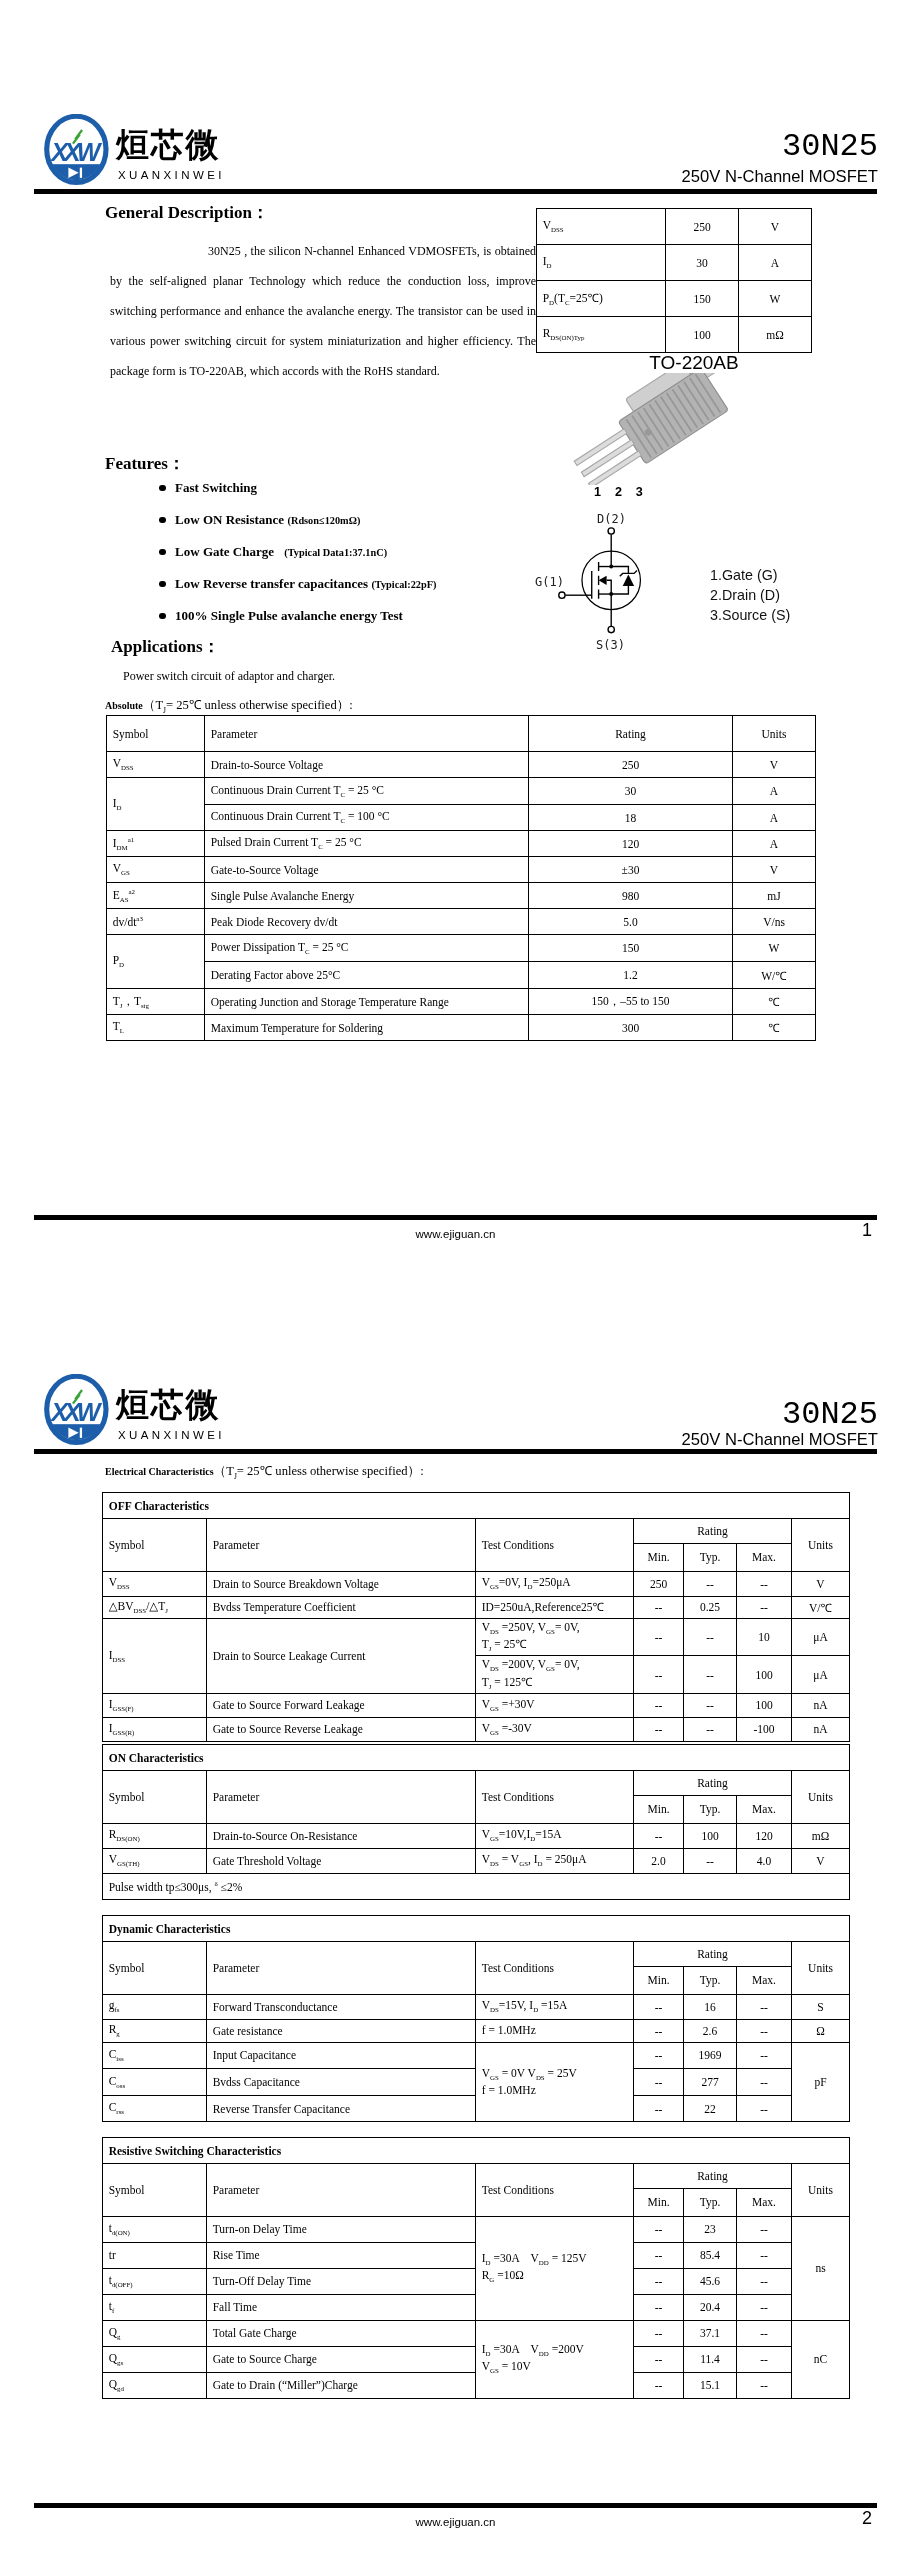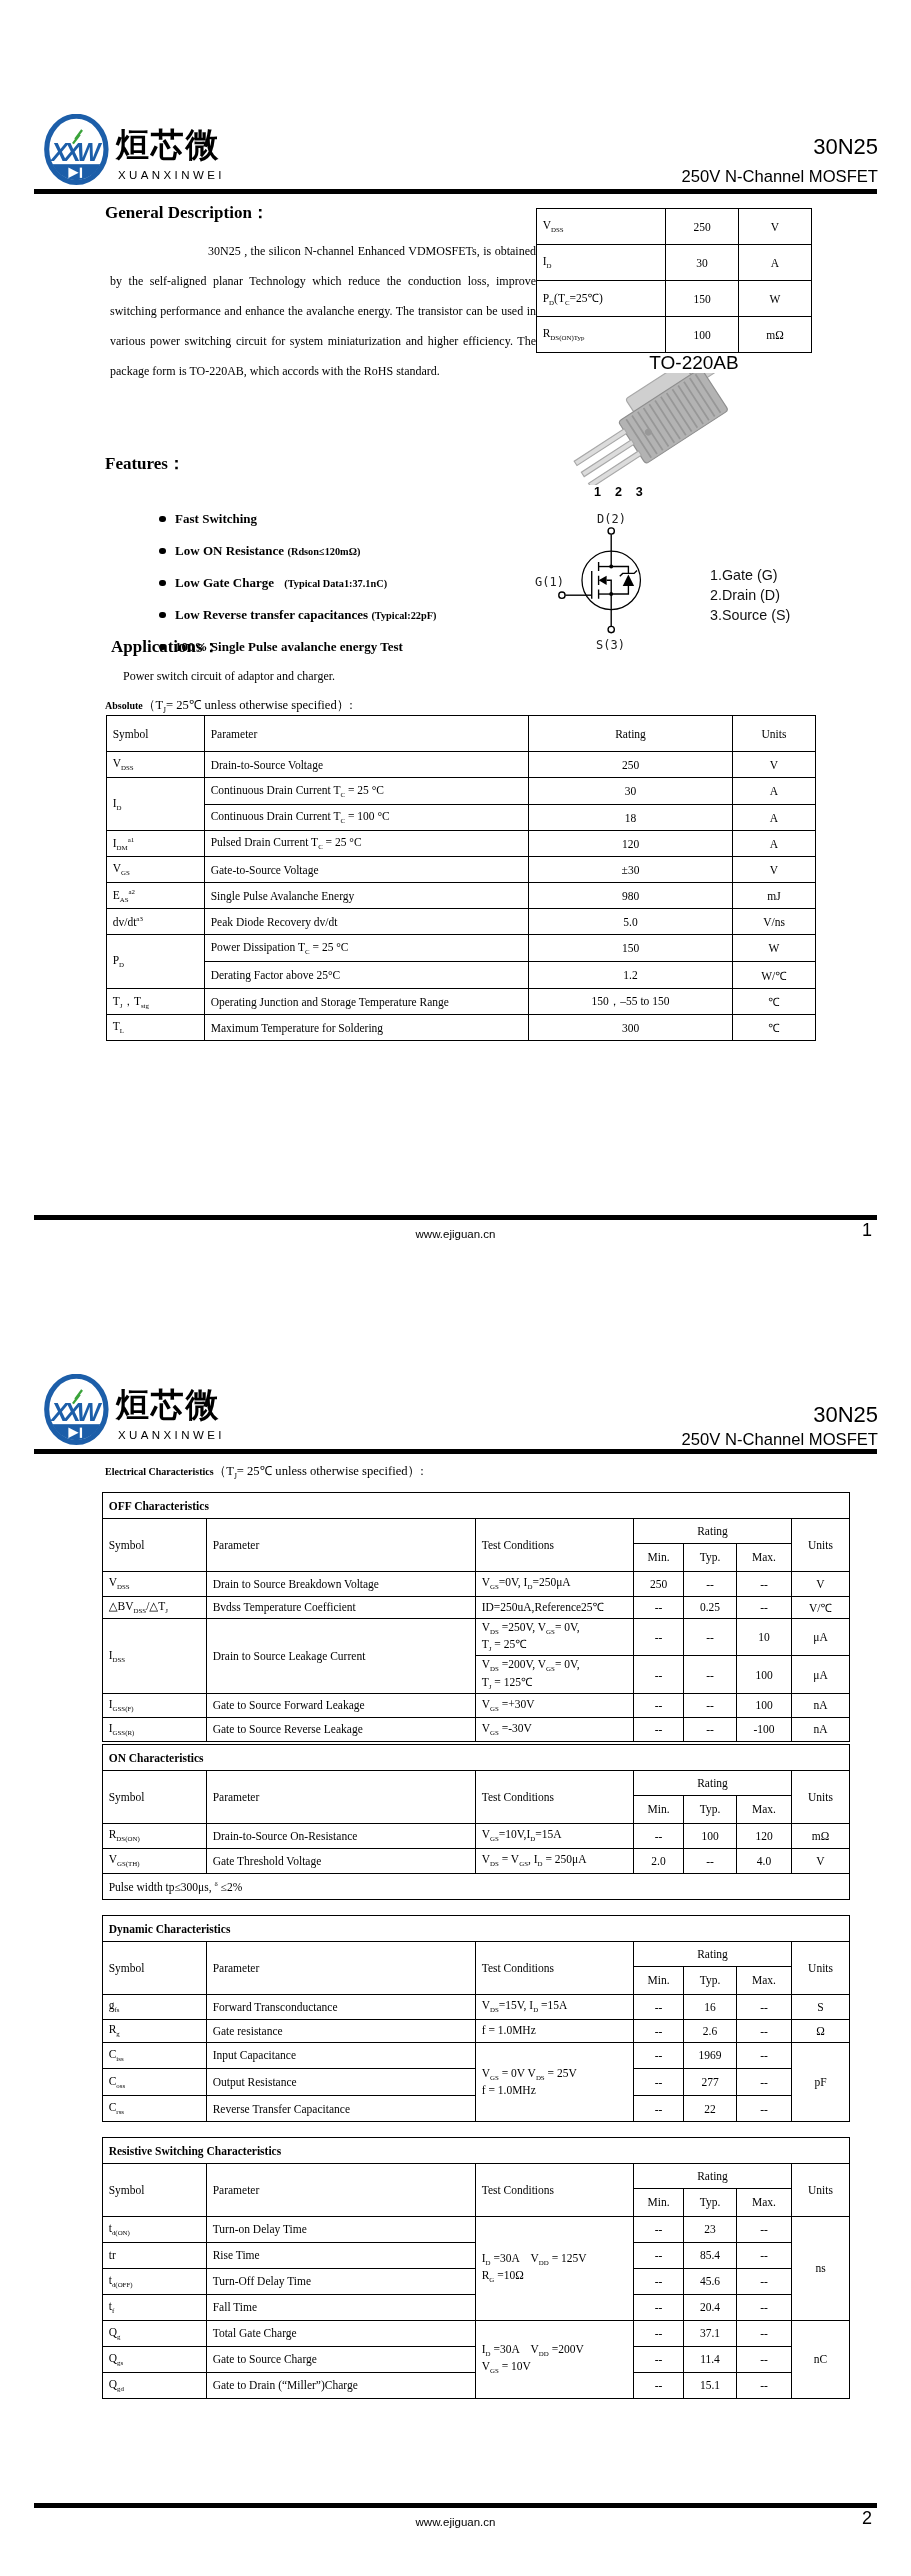--- a/index.html
+++ b/index.html
@@ -4,28 +4,28 @@
 <style>
   html,body{margin:0;padding:0;background:#fff;}
   body{width:911px;height:2576px;position:relative;font-family:"Liberation Serif",serif;color:#000;}
   .page{position:absolute;left:0;width:911px;height:1288px;background:#fff;overflow:hidden;}
   #p1{top:0;} #p2{top:1288px;}
 
   
   .logo-svg{position:absolute;left:43px;width:69px;height:73px;}
   .logo-cn{position:absolute;left:116px;font-size:33px;font-weight:700;letter-spacing:1.7px;line-height:37px;font-family:"Liberation Serif",serif;text-align:center;}
   .logo-en{position:absolute;left:118px;font-size:11.5px;letter-spacing:3.4px;font-weight:500;font-family:"Liberation Sans",sans-serif;}
-  .part-no{position:absolute;right:33px;text-align:right;font-family:Liberation Sans, sans-serif;font-size:22px;line-height:26px;}
+  .part-no{position:absolute;right:33px;text-align:right;font-family:Liberation Mono, monospace;font-size:32px;line-height:26px;}
   .subtitle{position:absolute;right:33px;text-align:right;font-family:"Liberation Sans",sans-serif;font-size:16.6px;line-height:17px;}
   .rule{position:absolute;left:34px;width:843px;height:5.2px;background:#000;}
 
   
   .h1{position:absolute;font-size:17px;font-weight:700;}
   .gd-body{position:absolute;left:110px;top:236px;width:426px;font-size:12px;line-height:30px;text-align:justify;text-indent:98px;}
-  .feat-list{position:absolute;left:159px;top:503px;width:402px;}
+  .feat-list{position:absolute;left:159px;top:472px;width:402px;}
   .feat-item{height:32px;display:flex;align-items:center;}
   .dot{width:6.9px;height:6.9px;border-radius:50%;background:#000;margin-right:9.2px;flex:0 0 6.9px;}
   .feat-main{font-size:13px;font-weight:700;}
   .feat-note{font-size:10.3px;font-weight:700;margin-left:3.4px;}
   .apps-body{position:absolute;left:123px;top:669px;font-size:12px;}
 
   
   .stable{position:absolute;left:536px;top:208px;width:275px;border-collapse:collapse;table-layout:fixed;border:1.1px solid #000;}
   .stable td{border:1.1px solid #000;}
   .pkg-title{position:absolute;left:585px;top:352px;width:218px;text-align:center;font-family:"Liberation Sans",sans-serif;font-size:19px;}
@@ -493,21 +493,21 @@
           <td class="sym">C<sub>iss</sub></td>
           <td>Input Capacitance</td>
           <td rowspan="3" class="tc">V<sub>GS</sub> = 0V V<sub>DS</sub> = 25V<br>f = 1.0MHz</td>
           <td class="c">--</td>
           <td class="c">1969</td>
           <td class="c">--</td>
           <td rowspan="3" class="u">pF</td>
         </tr>
         <tr style="height: 27.5px;">
           <td class="sym">C<sub>oss</sub></td>
-          <td>Output Resistance</td>
+          <td>Bvdss Capacitance</td>
           <td class="c">--</td>
           <td class="c">277</td>
           <td class="c">--</td>
         </tr>
         <tr style="height: 26px;">
           <td class="sym">C<sub>rss</sub></td>
           <td>Reverse Transfer Capacitance</td>
           <td class="c">--</td>
           <td class="c">22</td>
           <td class="c">--</td>

